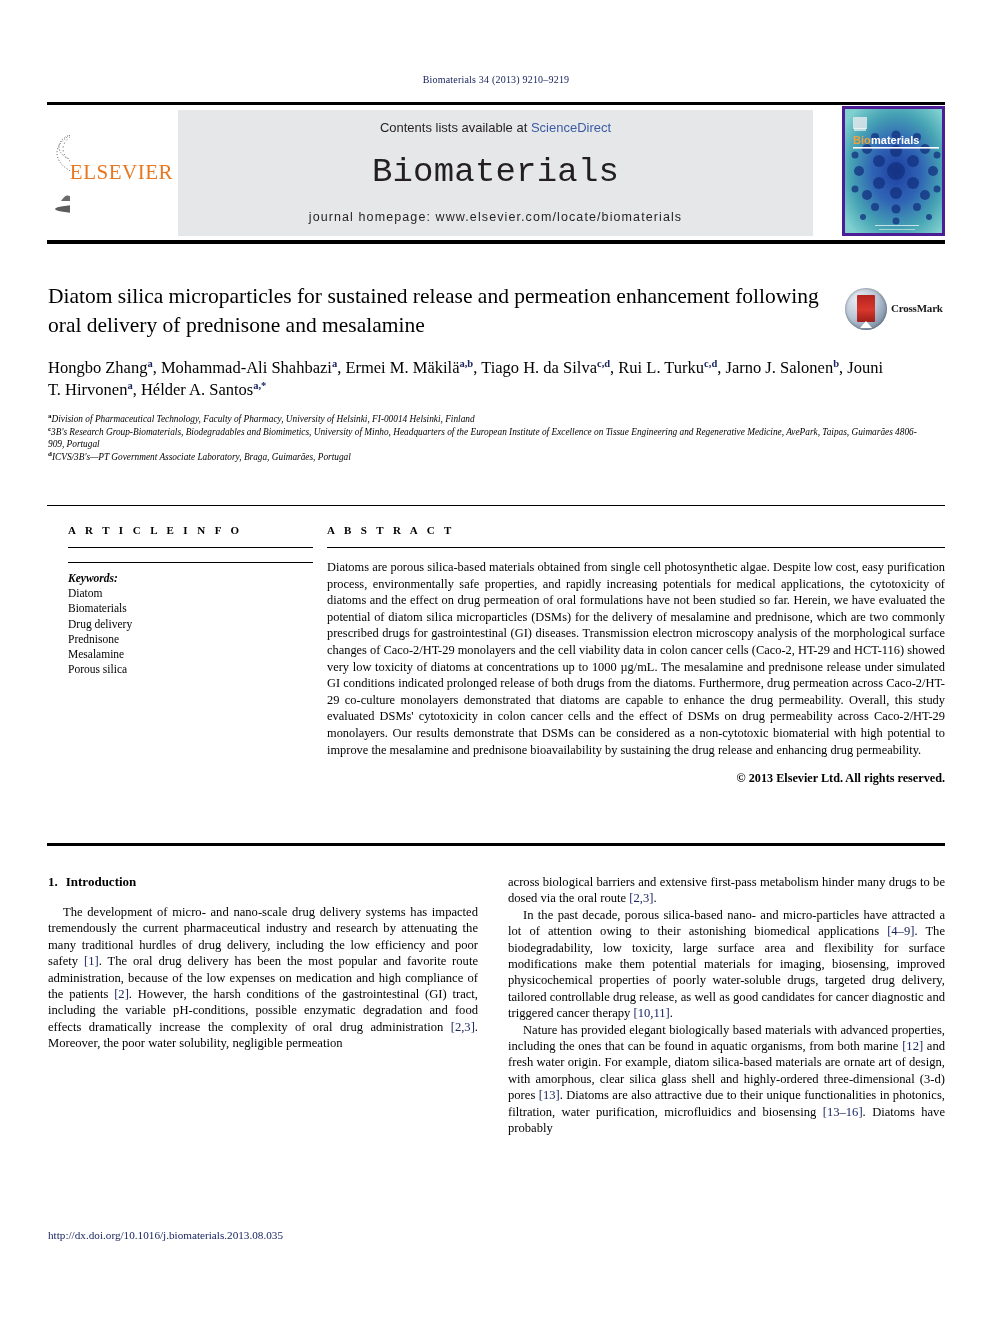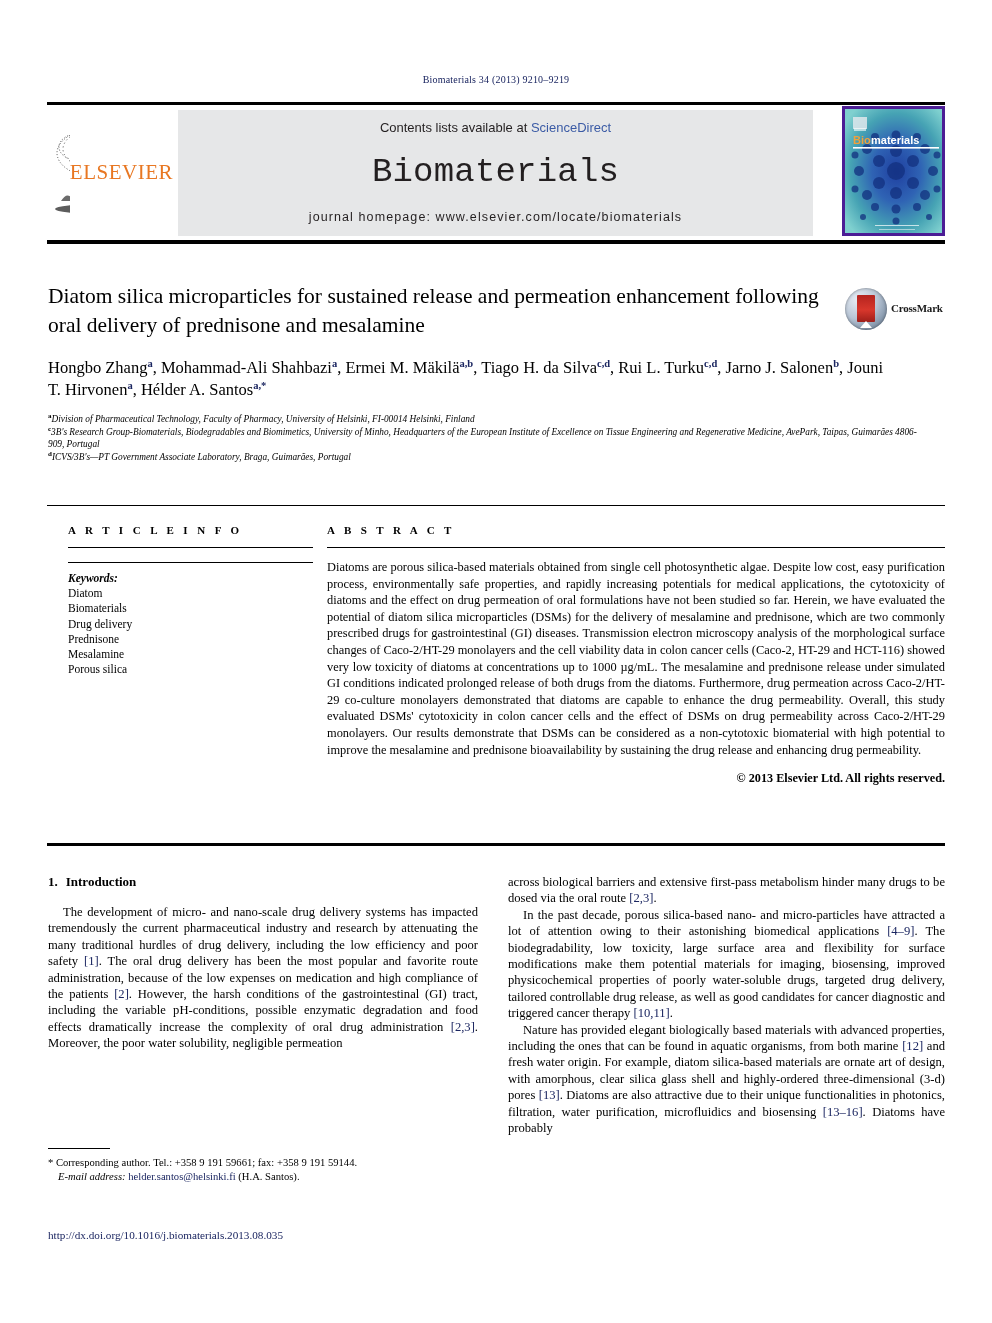--- a/index.html
+++ b/index.html
@@ -478,28 +478,18 @@
   </div>
 
   <div class="col-right">
     <div id="right-paras">
         <p class="body-p noindent">across biological barriers and extensive first-pass metabolism hinder many drugs to be dosed via the oral route <span class="ref">[2,3]</span>.</p>
         <p class="body-p">In the past decade, porous silica-based nano- and micro-particles have attracted a lot of attention owing to their astonishing biomedical applications <span class="ref">[4–9]</span>. The biodegradability, low toxicity, large surface area and flexibility for surface modifications make them potential materials for imaging, biosensing, improved physicochemical properties of poorly water-soluble drugs, targeted drug delivery, tailored controllable drug release, as well as good candidates for cancer diagnostic and triggered cancer therapy <span class="ref">[10,11]</span>.</p>
         <p class="body-p">Nature has provided elegant biologically based materials with advanced properties, including the ones that can be found in aquatic organisms, from both marine <span class="ref">[12]</span> and fresh water origin. For example, diatom silica-based materials are ornate art of design, with amorphous, clear silica glass shell and highly-ordered three-dimensional (3-d) pores <span class="ref">[13]</span>. Diatoms are also attractive due to their unique functionalities in photonics, filtration, water purification, microfluidics and biosensing <span class="ref">[13–16]</span>. Diatoms have probably</p>
       </div>
   </div>
 
-  <div class="footnote">
-    <div class="footnote-rule"></div>
-    <div class="footnote-text">
-      <span>*</span>
-      <span>Corresponding author. Tel.: +358 9 191 59661; fax: +358 9 191 59144.</span><br>
-      <span style="padding-left:10px"></span><span class="it">E-mail address:</span>
-      <span class="mail">helder.santos@helsinki.fi</span>
-      <span>(H.A. Santos).</span>
-    </div>
-  </div>
 
   <div class="front-matter">
     <div class="doi">http://dx.doi.org/10.1016/j.biomaterials.2013.08.035</div>
   </div>
 
 </div>
 
 </body></html>

